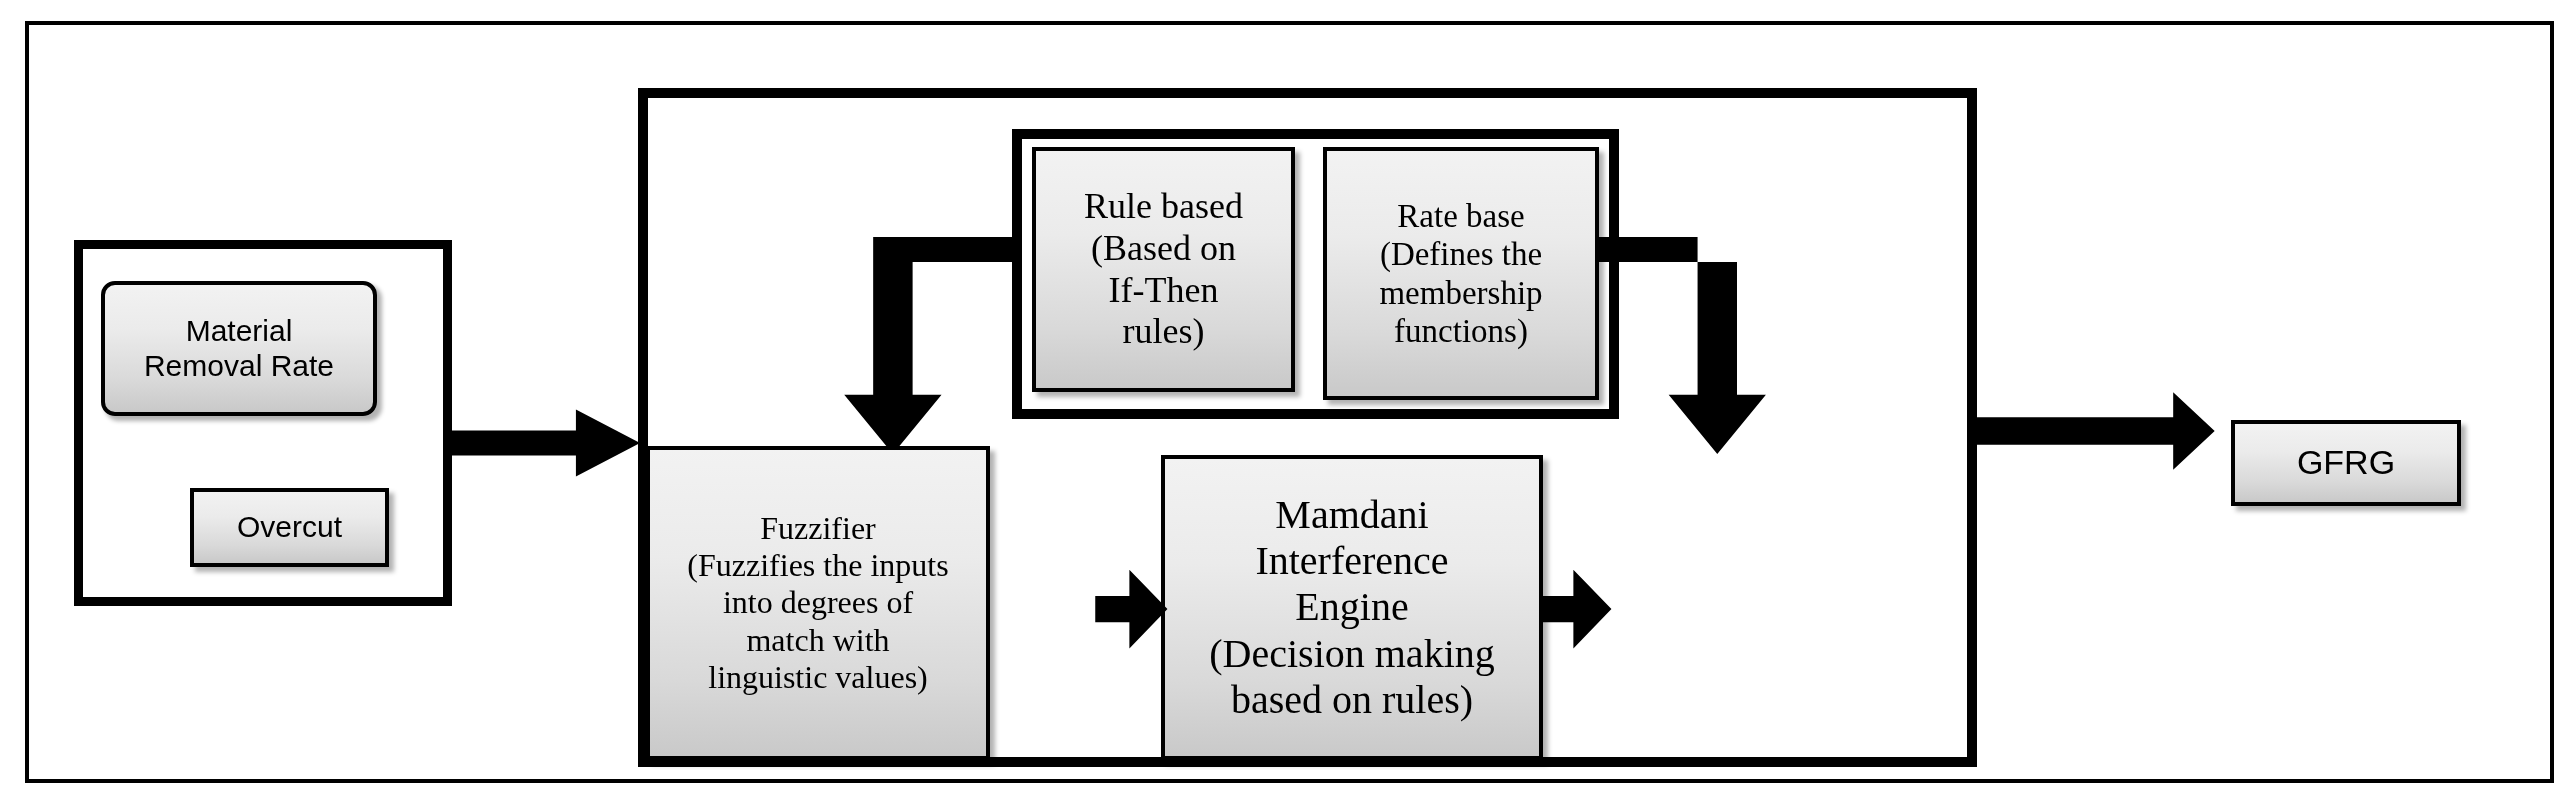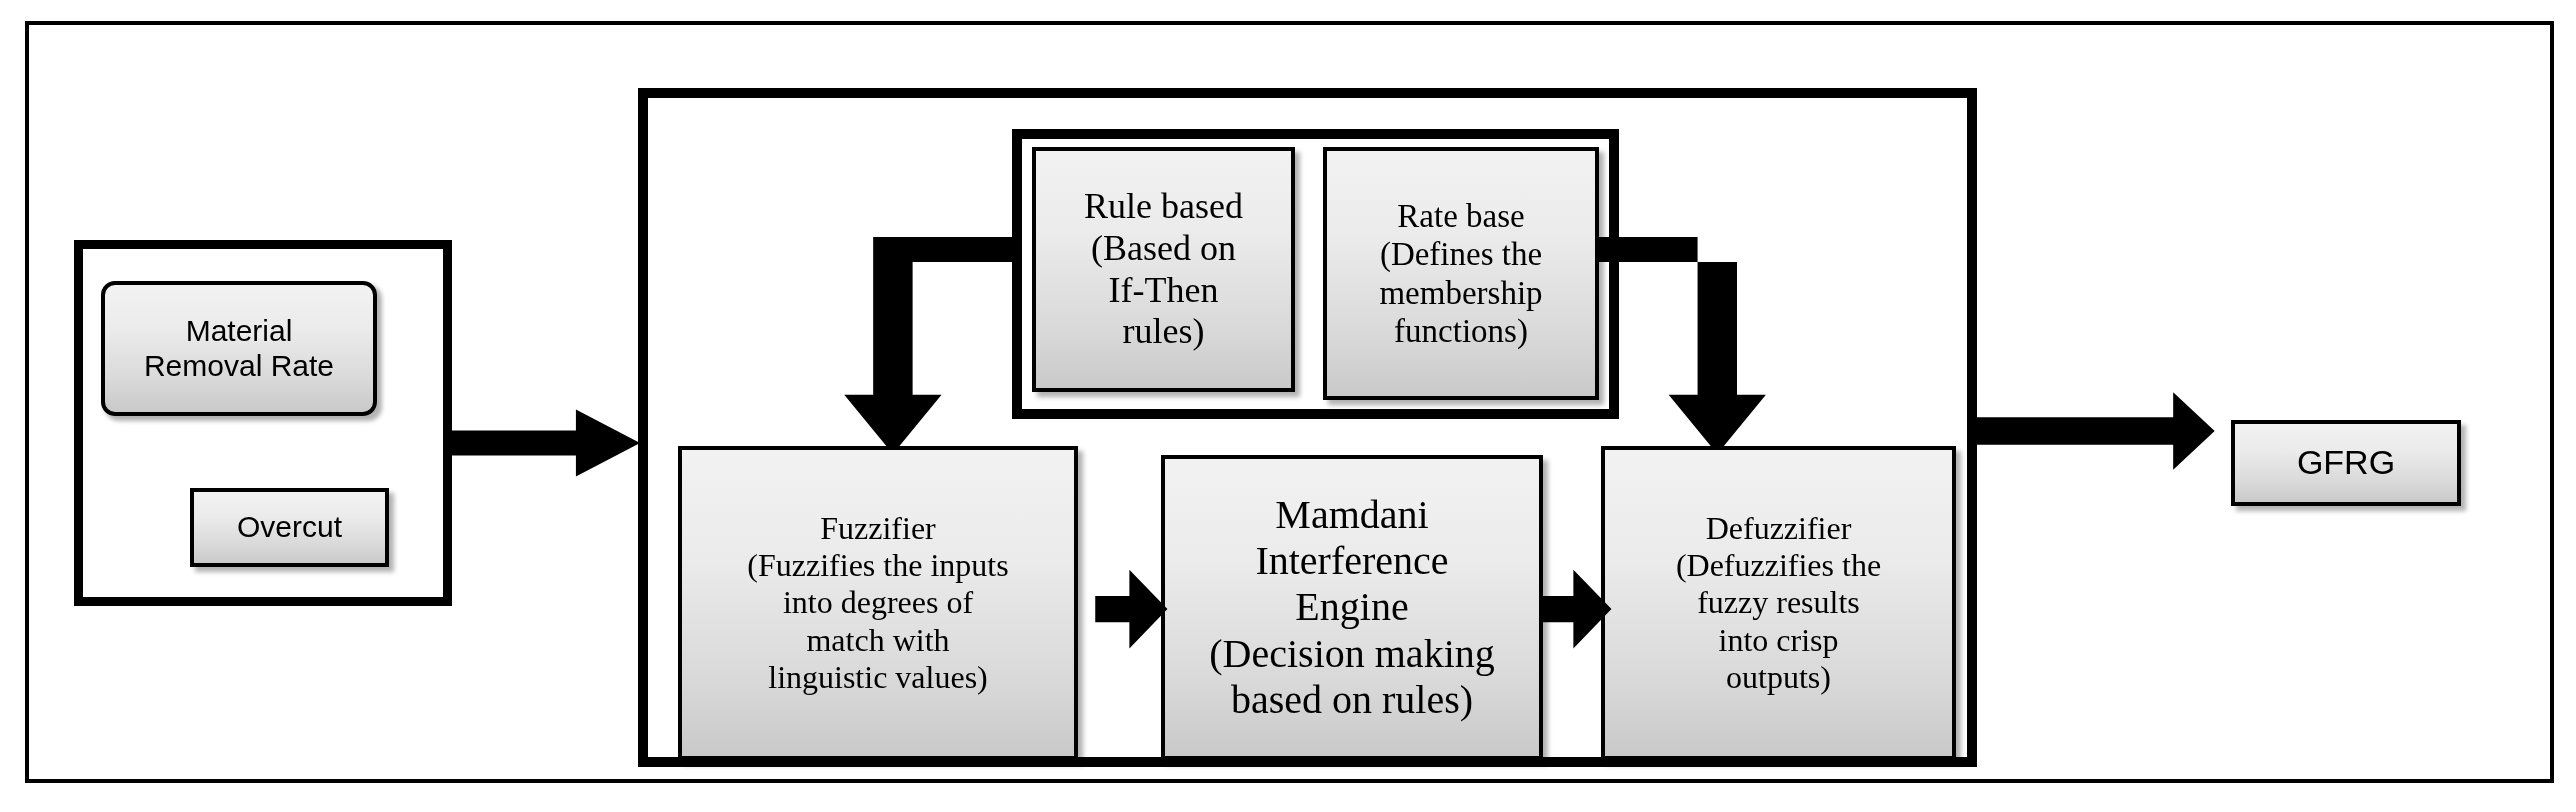--- a/index.html
+++ b/index.html
@@ -120,43 +120,36 @@
       <path d="M270,0 L270,38 L60,38 L60,240 L104,240 L30,330 L-44,240 L0,240 L0,0 Z" transform="translate(44,0)" fill="#000000"></path>
     </svg>
   </div>
 
   <div class="arrow" style="left:1599px; top:237px; width:184px; height:217px;">
     <svg width="184" height="217" viewBox="0 0 280 330">
       <path d="M0,0 L0,38 L210,38 L210,240 L254,240 L180,330 L106,240 L150,240 L150,0 Z" fill="#000000"></path>
     </svg>
   </div>
 
-  <div class="node serif" style="left:678px; top:446px; width:400px; height:314px; font-size:32px;">
+  <div class="node serif" style="left:646px; top:446px; width:344px; height:314px; font-size:32px;">
     <span class="txt">Fuzzifier
 (Fuzzifies the inputs
 into degrees of
 match with
 linguistic values)</span>
   </div>
 
   <div class="node serif" style="left:1161px; top:455px; width:382px; height:305px; font-size:40px;">
     <span class="txt">Mamdani
 Interference
 Engine
 (Decision making
 based on rules)</span>
   </div>
 
-  <div class="node serif" style="left:1601px; top:446px; width:355px; height:314px; font-size:32px;">
-    <span class="txt">Defuzzifier
-(Defuzzifies the
-fuzzy results
-into crisp
-outputs)</span>
-  </div>
 
   <div class="arrow" style="left:1095px; top:567px; width:74px; height:84px;">
     <svg width="74" height="84" viewBox="0 0 112 128">
       <path d="M0,44 L52,44 L52,4 L110,64 L52,124 L52,84 L0,84 Z" fill="#000000"></path>
     </svg>
   </div>
 
   <div class="arrow" style="left:1539px; top:567px; width:74px; height:84px;">
     <svg width="74" height="84" viewBox="0 0 112 128">
       <path d="M0,44 L52,44 L52,4 L110,64 L52,124 L52,84 L0,84 Z" fill="#000000"></path>

